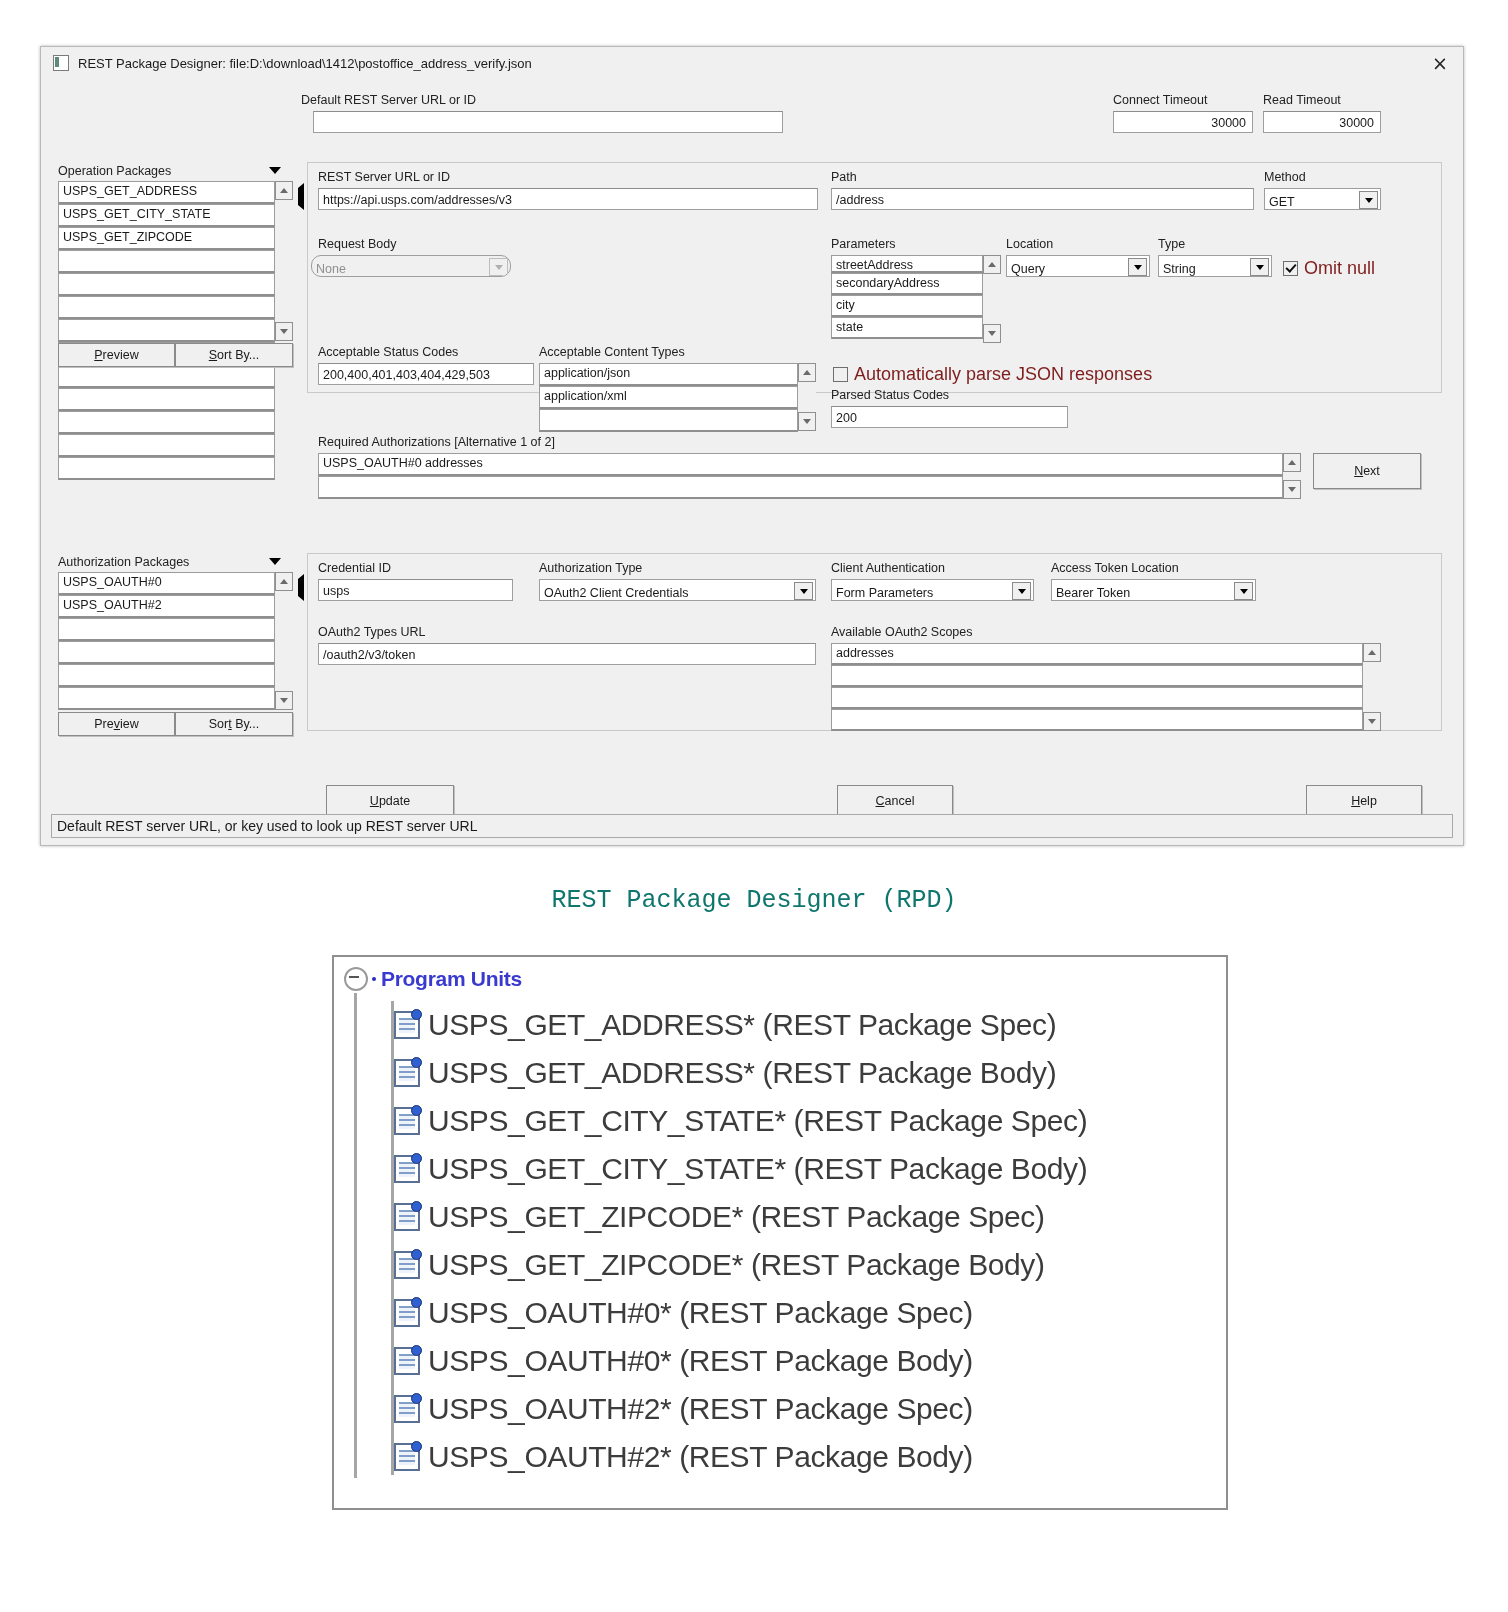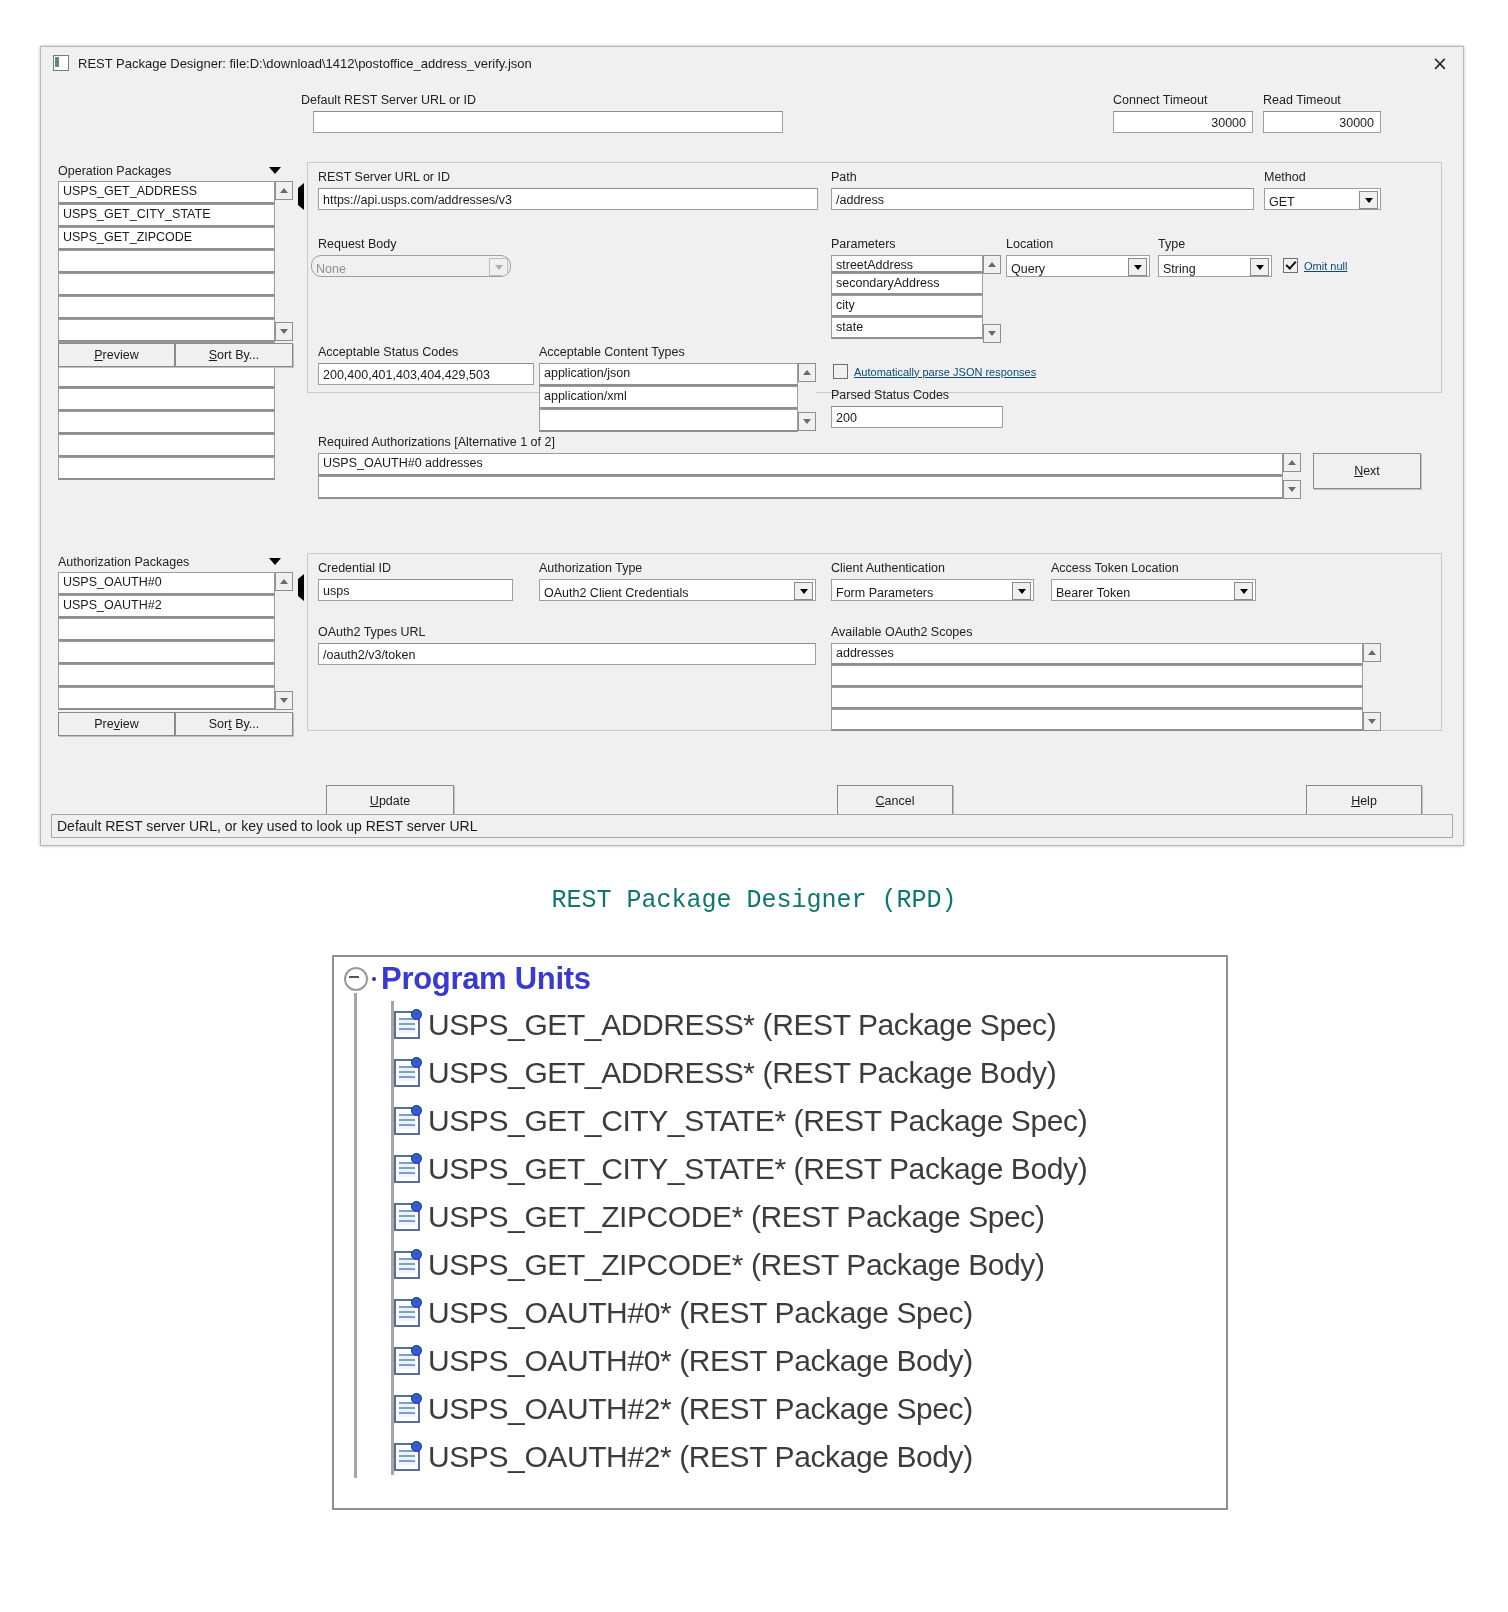--- a/index.html
+++ b/index.html
@@ -182,24 +182,23 @@
   .groupbox {
     position: absolute;
     border: 1px solid #c9c9c9;
     background: #f0f0f0;
     box-sizing: border-box;
   }
 
   .chk {
     display: flex;
     align-items: center;
-    font-size: 11px;
-    color: #0c4a6e;
+    font-size: 18px;
+    color: #7f1d1d;
     white-space: nowrap;
-    text-decoration: underline;
   }
   .chkbox {
     width: 13px; height: 13px;
     border: 1px solid #6e6e6e;
     background: #f0f0f0;
     margin-right: 6px;
     position: relative;
     flex: none;
   }
   .chkbox.on::after {
@@ -273,21 +272,21 @@
     background:#555;
   }
   .root-dot {
     width: 4px; height: 4px;
     background: #2b2bbb;
     border-radius: 50%;
     margin-right: 5px;
     flex: none;
   }
   .root-label {
-    font-size: 31px;
+    font-size: 21px;
     font-weight: bold;
     color: #3a3ad0;
     letter-spacing: -0.3px;
     font-family: "Liberation Sans", sans-serif;
   }
   .vline {
     position: absolute;
     left: 20px;
     top: 36px;
     bottom: 30px;
@@ -497,21 +496,21 @@
         </div>
     </div>
   </div>
 
   <div class="chk" style="position:absolute;left:792px;top:317px;">
     <span class="chkbox"></span>
     <span>Automatically parse JSON responses</span>
   </div>
 
   <div style="position:absolute;left:790px;top:341px;" class="lbl">Parsed Status Codes</div>
-  <div class="field" style="position:absolute;left:790px;top:359px;width:172px;">200</div>
+  <div class="field" style="position:absolute;left:790px;top:359px;width:237px;">200</div>
 
   <div style="position:absolute;left:277px;top:388px;" class="lbl">Required Authorizations [Alternative 1 of 2]</div>
   <div class="listctl" id="ra-list" style="left:277px;top:406px;width:983px;height:46px;">
     <div class="rows">
         <div class="lrow" style="height: 23px;">USPS_OAUTH#0 addresses</div>
         <div class="lrow" style="height: 23px;"></div>
       </div>
     <div class="scrollcol">
       <div class="sbtn">
           <span class="tri-up"></span>

